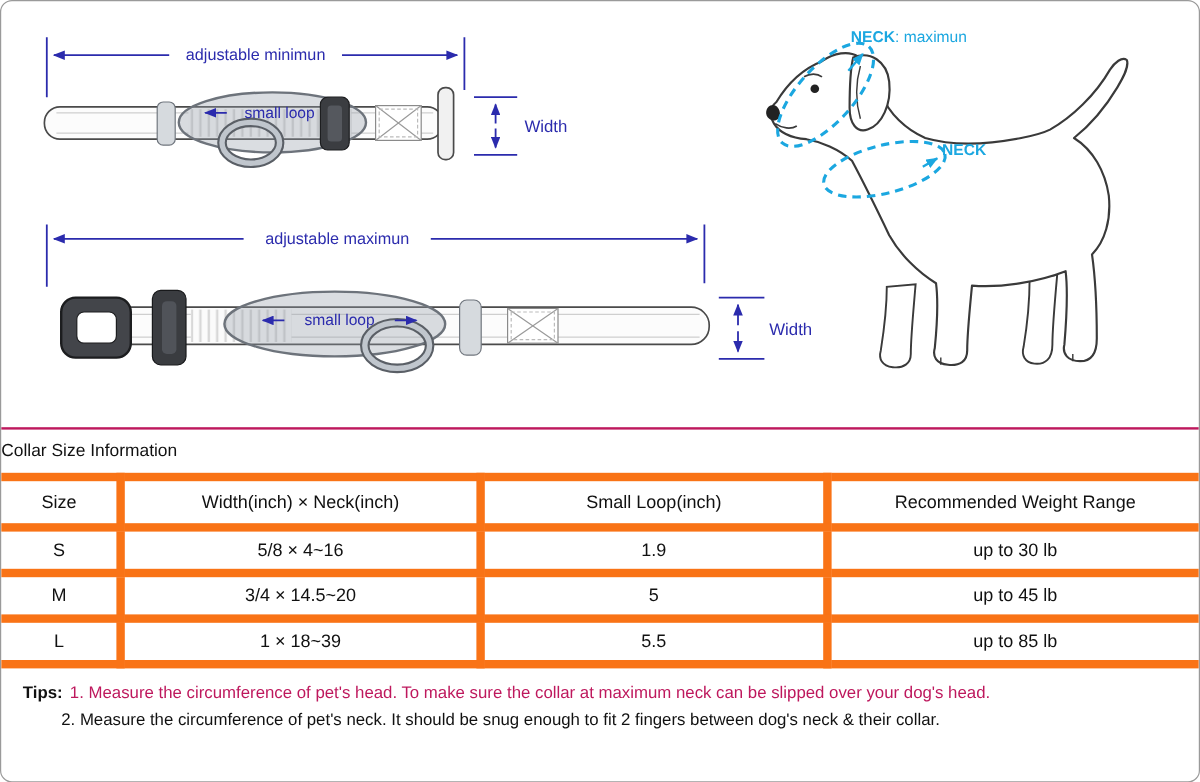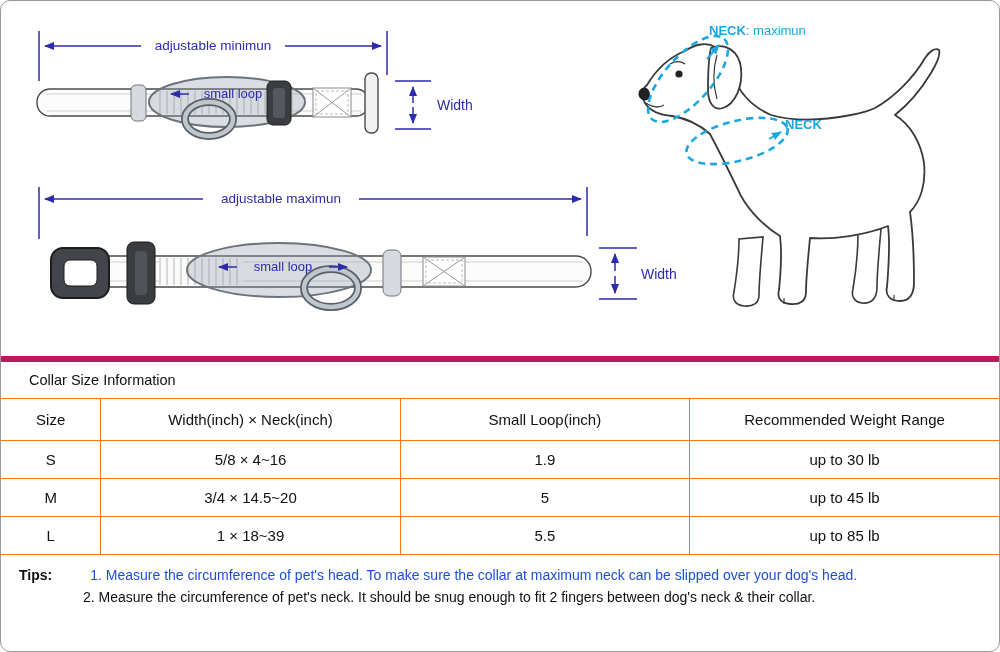--- a/index.html
+++ b/index.html
@@ -12,36 +12,36 @@
   .diagram svg{position:absolute;}
   .collar1{left:30px;top:60px;}
   .collar2{left:30px;top:225px;}
   .dogsvg{left:612px;top:10px;}
   .annot{left:0;top:0;}
   .blue-label{font-family:"Liberation Sans",sans-serif;font-size:13.5px;fill:#2b2bad;}
   .loop-label{font-family:"Liberation Sans",sans-serif;font-size:13px;fill:#2b2bad;}
   .cyan-label{font-family:"Liberation Sans",sans-serif;font-size:13px;fill:#1ba7e0;}
   .bold{font-weight:bold;}
   .info-title{
-    height:36px;border-top:6px solid #be185d;display:flex;align-items:center;
-    padding-left:28px;font-size:14.5px;
+    height:36px;border-top:2px solid #be185d;display:flex;align-items:center;
+    font-size:14.5px;
   }
   table.sizes{width:100%;border-collapse:collapse;table-layout:fixed;}
   table.sizes th,table.sizes td{
-    border:1px solid #f97316;text-align:center;font-weight:normal;font-size:15px;
+    border:7px solid #f97316;text-align:center;font-weight:normal;font-size:15px;
   }
   table.sizes th:first-child,table.sizes td:first-child{border-left:none;}
   table.sizes th:last-child,table.sizes td:last-child{border-right:none;text-align:center;}
   table.sizes thead tr{height:42px;}
   table.sizes tbody tr{height:38px;}
   col.c1{width:10%;} col.c2{width:30%;} col.c3{width:29%;} col.c4{width:31%;}
   .tips{padding:9px 14px 0 18px;font-size:14px;line-height:22px;}
-  .tips .red{color:#1d4ed8;margin-left:32px;}
+  .tips .red{color:#be185d;}
   .tips-label{margin-right:6px;font-weight:bold;}
-  .tips-line2{margin-left:64px;}
+  .tips-line2{margin-left:32px;}
 </style>
 </head>
 <body>
 
 <div class="page">
 
   <div class="diagram">
 
     <svg class="collar1" width="400" height="110" viewBox="0 0 400 110">
       <defs>

